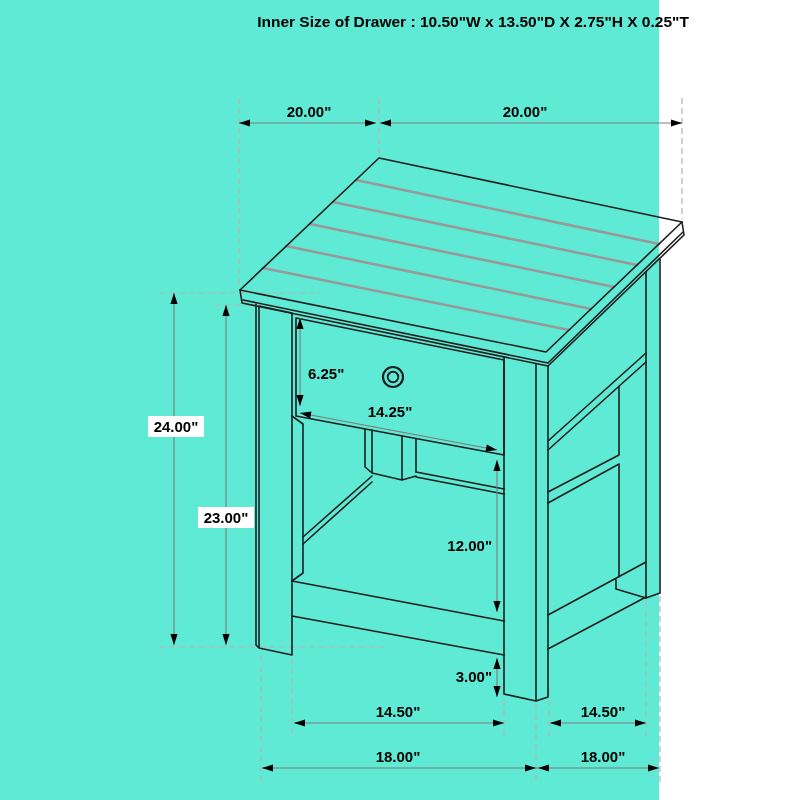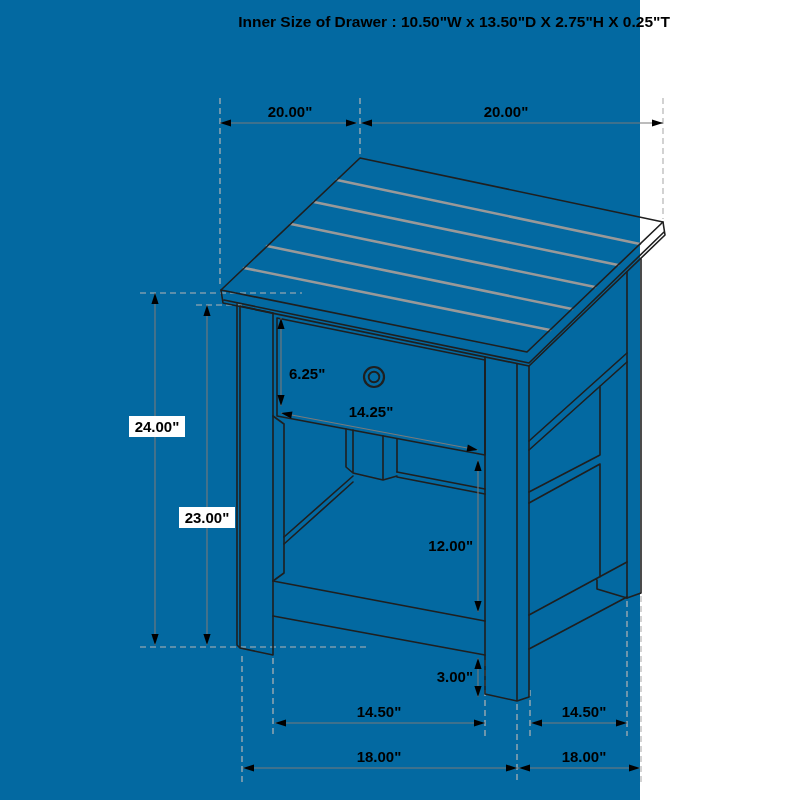--- a/index.html
+++ b/index.html
@@ -1,16 +1,16 @@
 <!DOCTYPE html>
 <html><head>
 <meta charset="utf-8">
 <style>
   html,body{margin:0;padding:0;background:#ffffff;}
-  .stage{width:640px;height:800px;background:#0369a1;position:relative;}
+  .stage{width:640px;height:800px;background:#5eead4;position:relative;padding-left:19px;}
   svg{display:block;}
   .title-text{font:bold 15.5px "Liberation Sans",sans-serif;fill:#000000;}
   .dim-label{font:bold 15px "Liberation Sans",sans-serif;fill:#000000;}
   .draw{fill:none;stroke:#1f1f1f;stroke-width:1.6;stroke-linejoin:round;stroke-linecap:round;}
   .seam{fill:none;stroke:#999999;stroke-width:2.6;stroke-linecap:round;}
   .dimline{stroke:#7a7a7a;stroke-width:1.1;fill:none;}
   .ext{stroke:#b5b5b5;stroke-width:1.2;fill:none;stroke-dasharray:6 4;}
   .arrow{fill:#000000;stroke:none;}
   .mask{fill:#ffffff;stroke:none;}
 </style>

